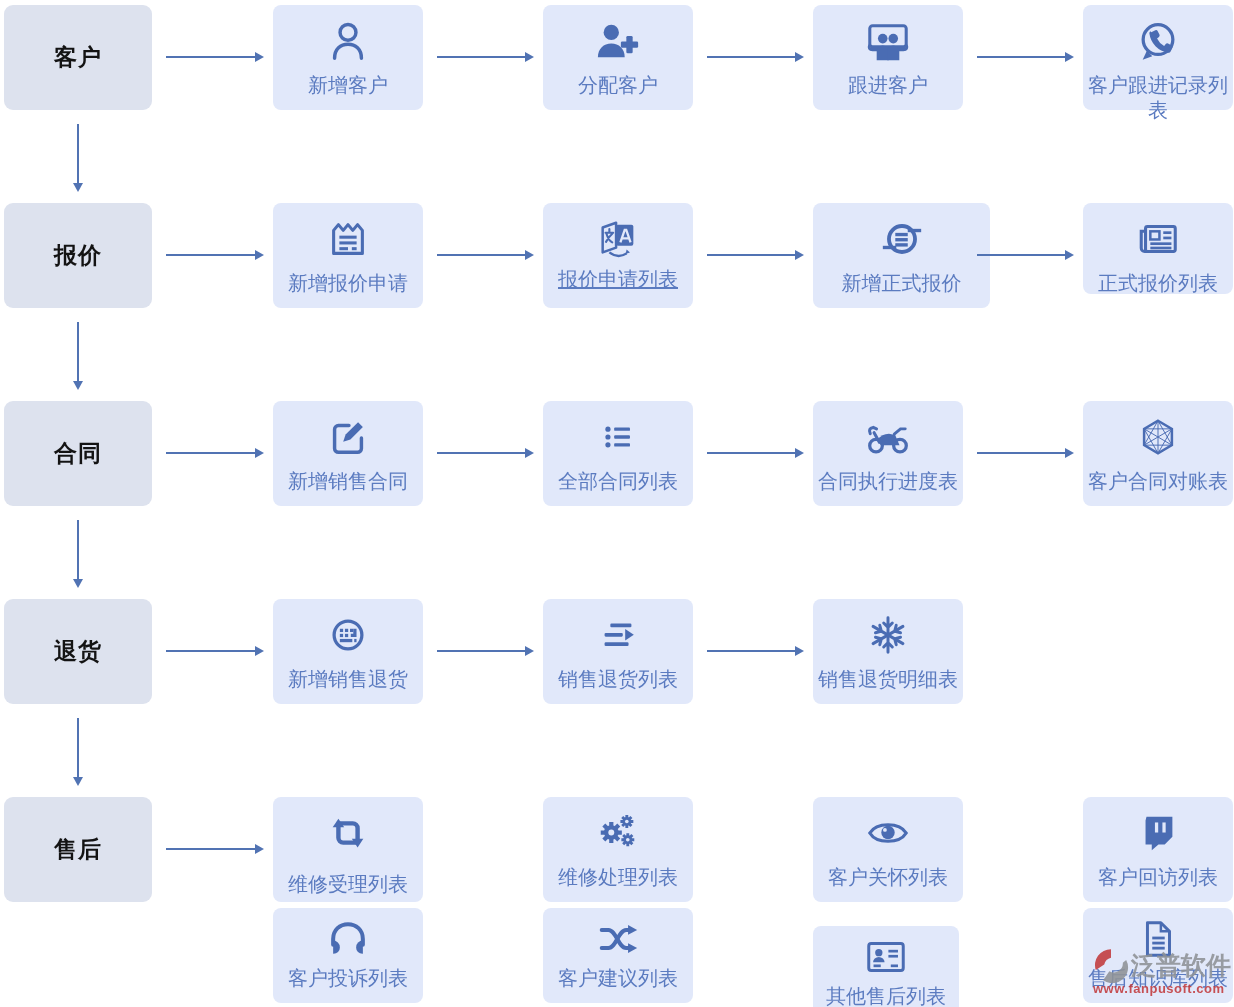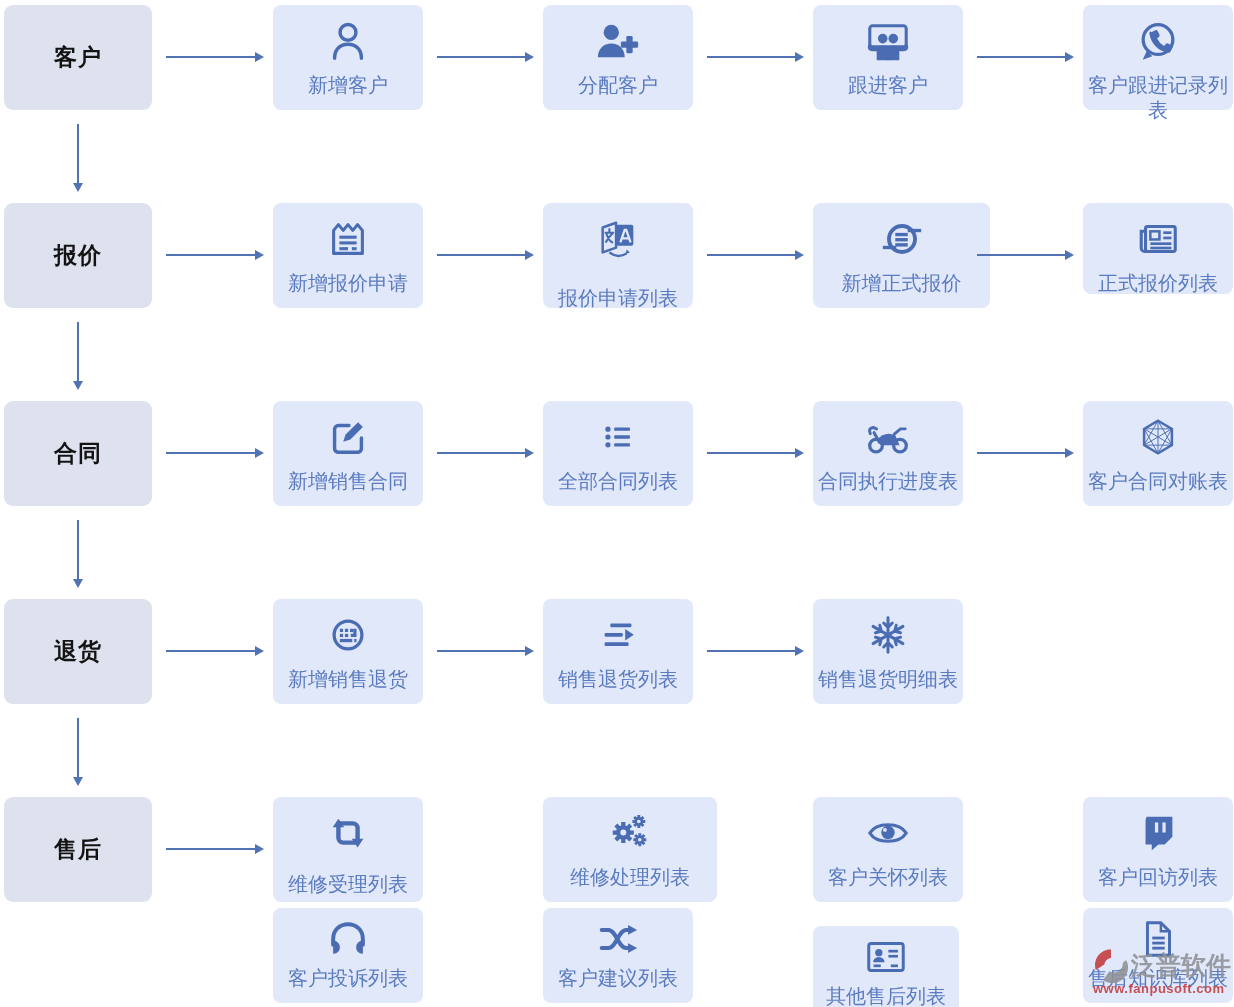--- a/index.html
+++ b/index.html
@@ -100,21 +100,21 @@
       <div class="icon-wrap" style="top: 8px; height: 55px;">
         <svg viewBox="0 0 48 48" width="46" height="46">
           <path d="M8 12 l14-5 v26 l-14 5 z" fill="none" stroke="currentColor" stroke-width="2.6" stroke-linejoin="round"></path>
           <path d="M11 17.5 h8 M15 13.5 v4 M11.5 27 q3.5-6 6.5-8.5 M12 18.5 q2 7 6 9" fill="none" stroke="currentColor" stroke-width="2.2" stroke-linecap="round"></path>
           <rect x="22" y="9" width="18" height="22" rx="2" fill="currentColor"></rect>
           <path d="M26.5 27.5 l4.5-13 h1.6 l4.5 13 M28.3 23.3 h7" fill="none" stroke="#e1e8fa" stroke-width="2.4"></path>
           <path d="M15 38 q9 7 18 1" fill="none" stroke="currentColor" stroke-width="2.4"></path>
           <path d="M33 35 l3.5 3 -4.6 1.6 z" fill="currentColor"></path>
         </svg>
       </div>
-      <div class="step-label" style="top: 83px;">报价申请列表</div>
+      <div class="step-label" style="top: 64px; text-decoration: underline;">报价申请列表</div>
     </div>
     <div class="step-tile" style="left: 813px; top: 203px; width: 150px; height: 105px; padding-left: 27px;">
       <div class="icon-wrap" style="top: 8px; height: 55px;">
         <svg viewBox="0 0 48 48" width="46" height="46">
           <circle cx="24" cy="24" r="13.6" fill="none" stroke="currentColor" stroke-width="4"></circle>
           <rect x="17" y="17.6" width="13" height="3.5" fill="currentColor"></rect>
           <rect x="17" y="23" width="13" height="3.5" fill="currentColor"></rect>
           <rect x="17" y="28.4" width="13" height="3.5" fill="currentColor"></rect>
           <rect x="30" y="13.4" width="14" height="3.5" fill="currentColor"></rect>
           <rect x="4" y="31.1" width="14" height="3.5" fill="currentColor"></rect>
@@ -266,21 +266,21 @@
           <g stroke="currentColor" stroke-width="4.6" fill="none" stroke-linejoin="round">
             <path d="M14 14 H29 a5 5 0 0 1 5 5 V31"></path>
             <path d="M34 34 H19 a5 5 0 0 1 -5 -5 V17"></path>
           </g>
           <path d="M8 18 L14 9 L20 18 Z" fill="currentColor"></path>
           <path d="M28 30 L34 39 L40 30 Z" fill="currentColor"></path>
         </svg>
       </div>
       <div class="step-label" style="top: 68px; margin-top: 7px;">维修受理列表</div>
     </div>
-    <div class="step-tile" style="left: 543px; top: 797px; width: 150px; height: 105px; padding-left: 24px;">
+    <div class="step-tile" style="left: 543px; top: 797px; width: 150px; height: 105px;">
       <div class="icon-wrap" style="top: 8px; height: 55px;">
         <svg viewBox="0 0 48 48" width="46" height="46">
           <g stroke="currentColor" stroke-width="4.4">
             <path d="M6 23.5 H28 M17 12.5 V34.5 M9.2 15.7 L24.8 31.3 M9.2 31.3 L24.8 15.7"></path>
           </g>
           <circle cx="17" cy="23.5" r="7.6" fill="currentColor"></circle>
           <circle cx="17" cy="23.5" r="3.1" fill="#e1e8fa"></circle>
           <g stroke="currentColor" stroke-width="3">
             <path d="M26.5 12 H40 M33.2 5.2 V18.8 M28.4 7.2 L38 16.8 M28.4 16.8 L38 7.2"></path>
           </g>

